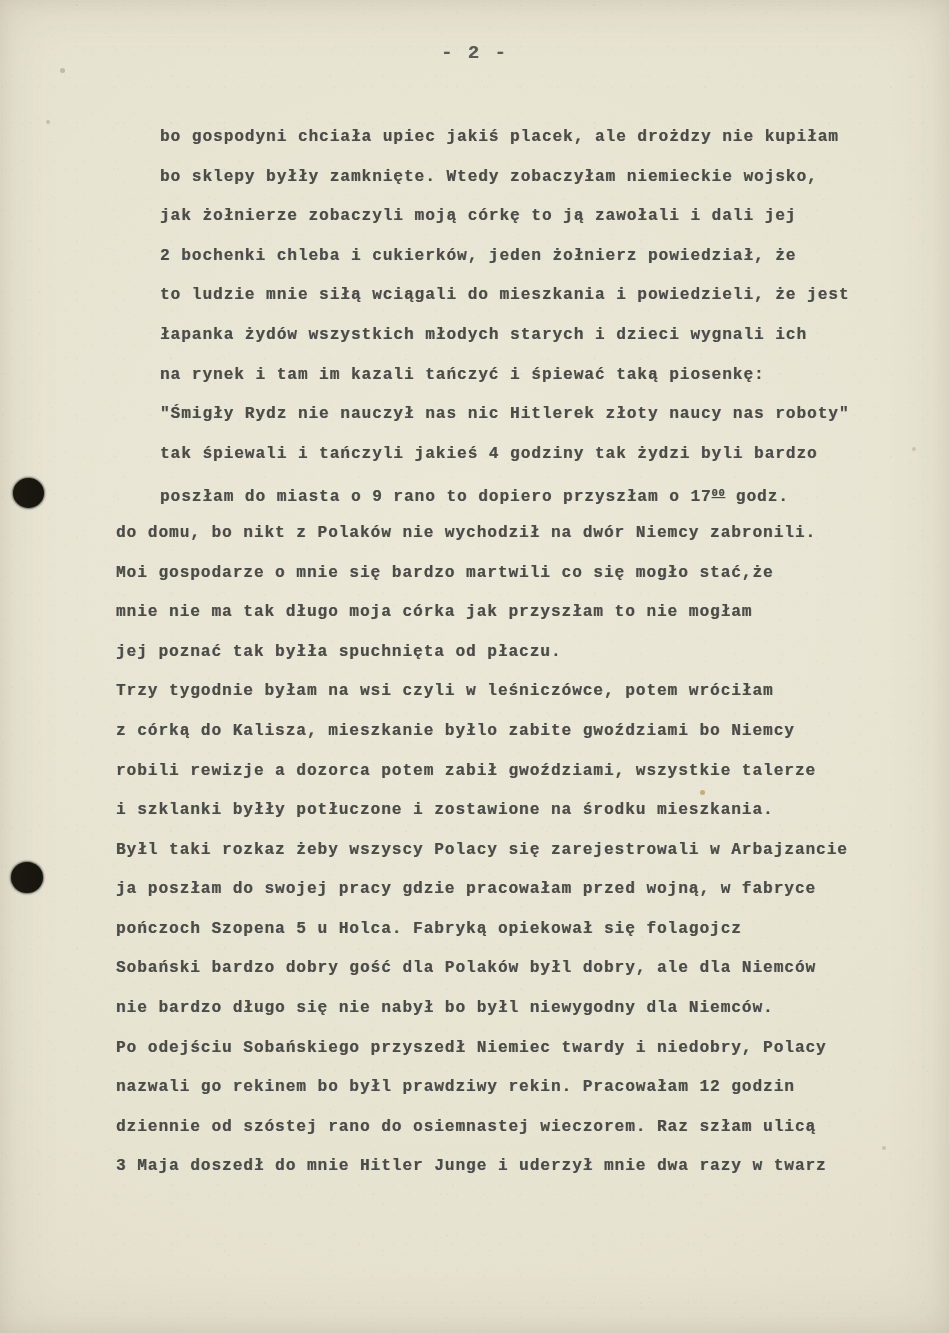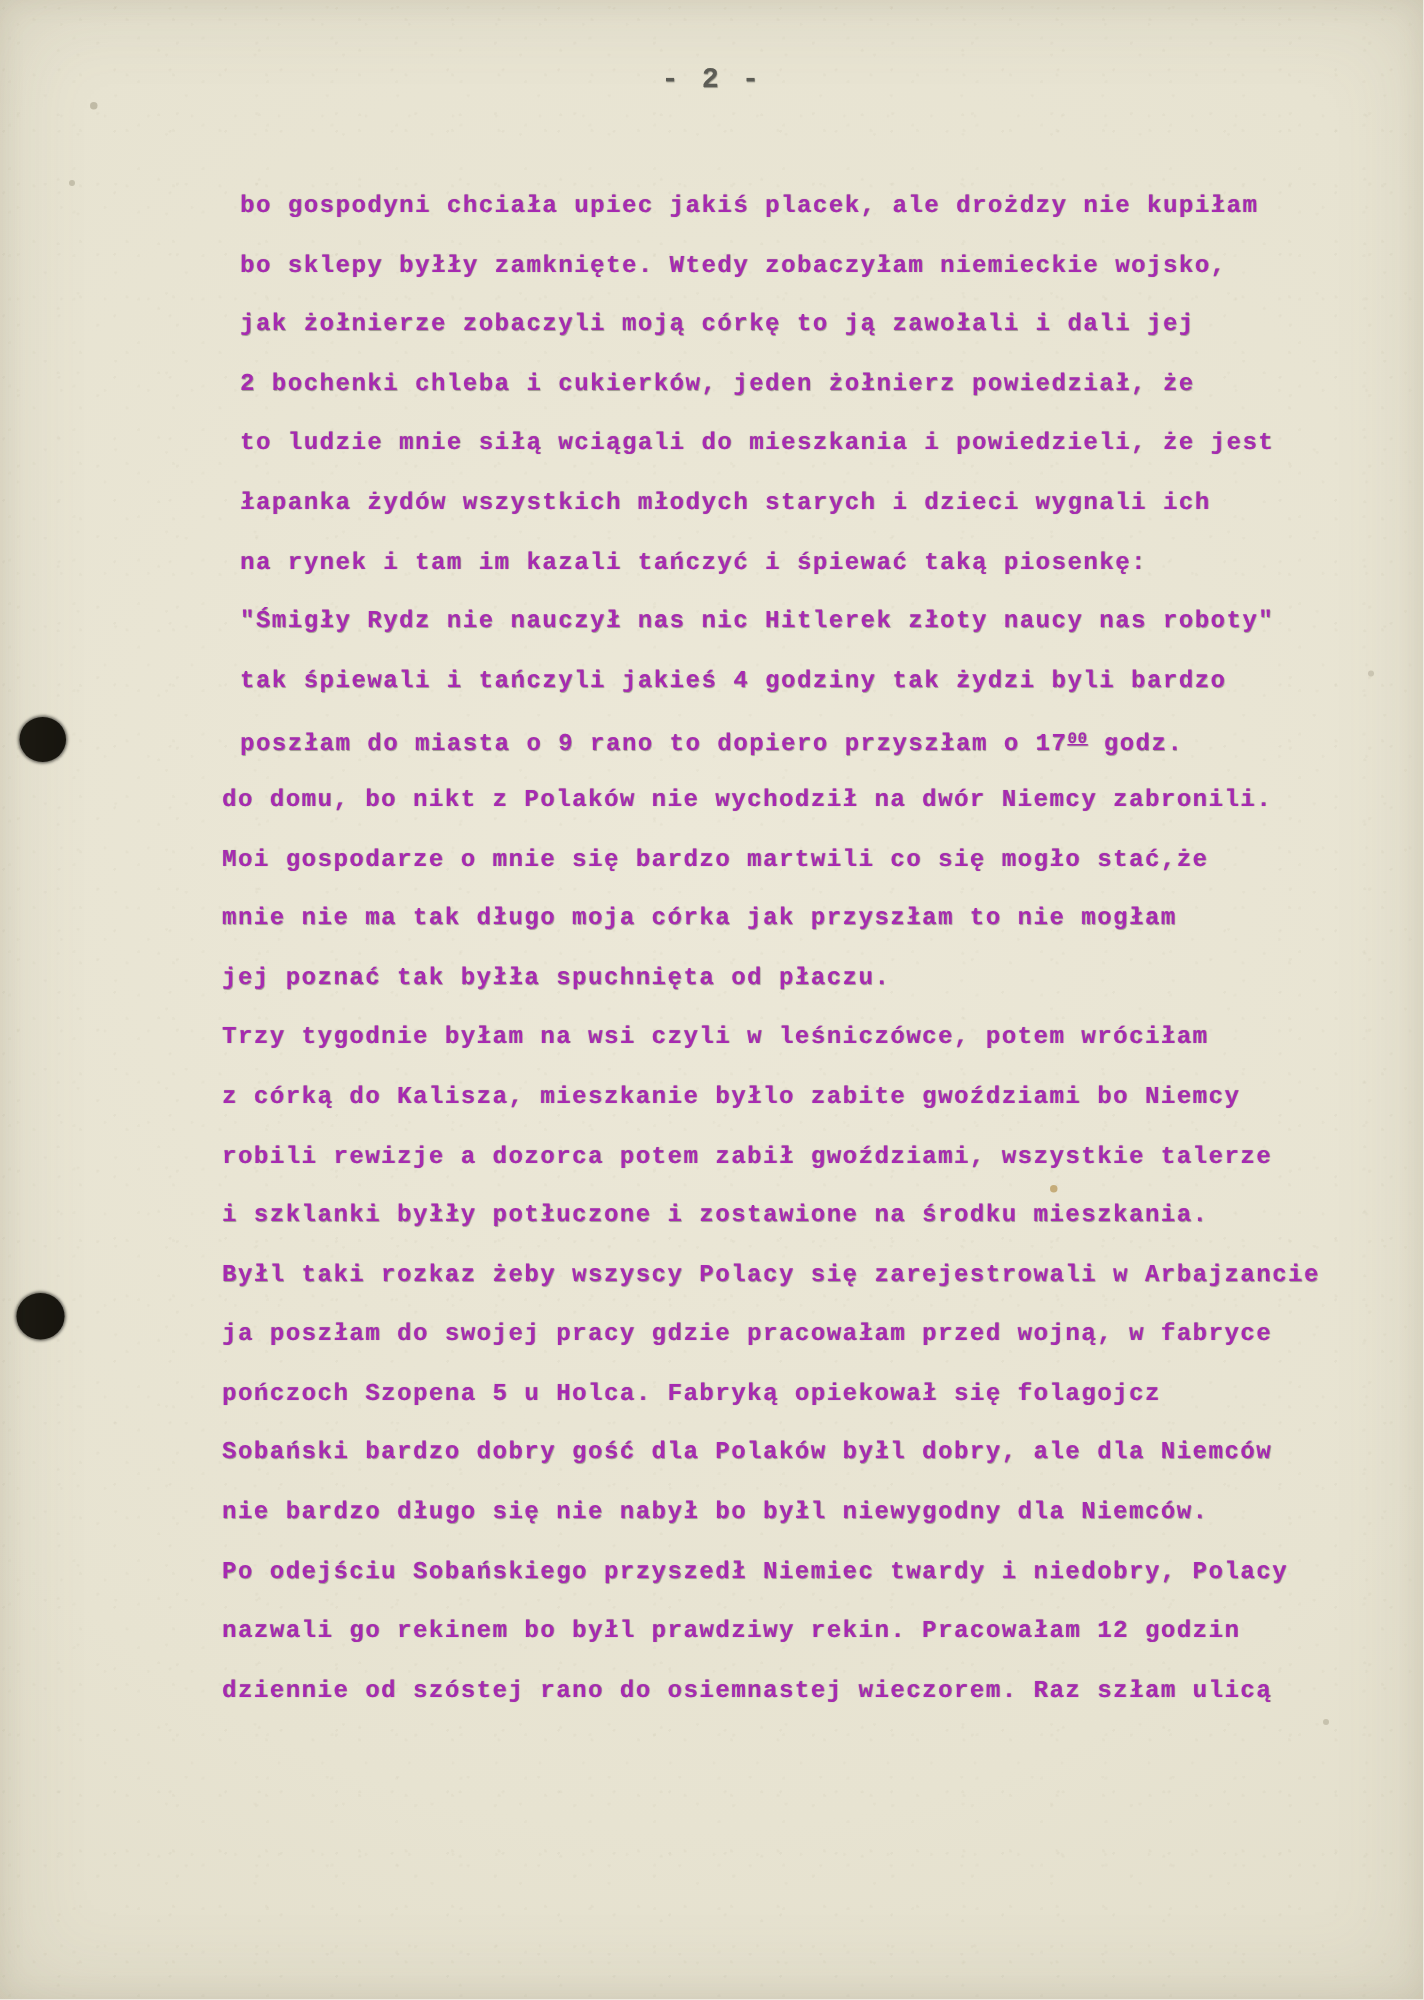--- a/index.html
+++ b/index.html
@@ -78,30 +78,30 @@
     position: absolute;
     top: 118px;
     left: 0;
     width: 949px;
   }
   .typed-line {
     height: 39.6px;
     font-size: 16.1px;
     line-height: 39.6px;
     letter-spacing: 0.95px;
-    color: #a21caf;
+    color: #404040;
     white-space: pre;
     font-weight: 700;
     text-shadow:
       0.45px 0.35px 0.5px rgba(80,80,70,.50),
       -0.25px 0.2px 0.7px rgba(110,108,92,.30);
     opacity: .93;
   }
   .typed-line.indent-a { padding-left: 160px; }
-  .typed-line.indent-b { padding-left: 116px; margin-left: 32px; }
+  .typed-line.indent-b { padding-left: 116px; }
   .typed-line sup {
     font-size: 10.5px;
     letter-spacing: .5px;
     vertical-align: 5px;
     text-decoration: underline;
   }
   
   .stain {
     position: absolute;
     border-radius: 50%;
@@ -144,19 +144,20 @@
     <div class="typed-line indent-b"><span>robili rewizje a dozorca potem zabił gwoździami, wszystkie talerze</span></div>
     <div class="typed-line indent-b"><span>i szklanki byłły potłuczone i zostawione na środku mieszkania.</span></div>
     <div class="typed-line indent-b"><span>Byłl taki rozkaz żeby wszyscy Polacy się zarejestrowali w Arbajzancie</span></div>
     <div class="typed-line indent-b"><span>ja poszłam do swojej pracy gdzie pracowałam przed wojną, w fabryce</span></div>
     <div class="typed-line indent-b"><span>pończoch Szopena 5 u Holca. Fabryką opiekował się folagojcz</span></div>
     <div class="typed-line indent-b"><span>Sobański bardzo dobry gość dla Polaków byłl dobry, ale dla Niemców</span></div>
     <div class="typed-line indent-b"><span>nie bardzo długo się nie nabył bo byłl niewygodny dla Niemców.</span></div>
     <div class="typed-line indent-b"><span>Po odejściu Sobańskiego przyszedł Niemiec twardy i niedobry, Polacy</span></div>
     <div class="typed-line indent-b"><span>nazwali go rekinem bo byłl prawdziwy rekin. Pracowałam 12 godzin</span></div>
     <div class="typed-line indent-b"><span>dziennie od szóstej rano do osiemnastej wieczorem. Raz szłam ulicą</span></div>
+    <div class="typed-line indent-b"><span>3 Maja doszedł do mnie Hitler Junge i uderzył mnie dwa razy w twarz</span></div>
   </div>
 
   <div class="punch-hole" id="punch-hole-top"></div>
   <div class="punch-hole" id="punch-hole-bottom"></div>
 
   <div id="paper-vignette"></div>
 </div>
 
 </body></html>

